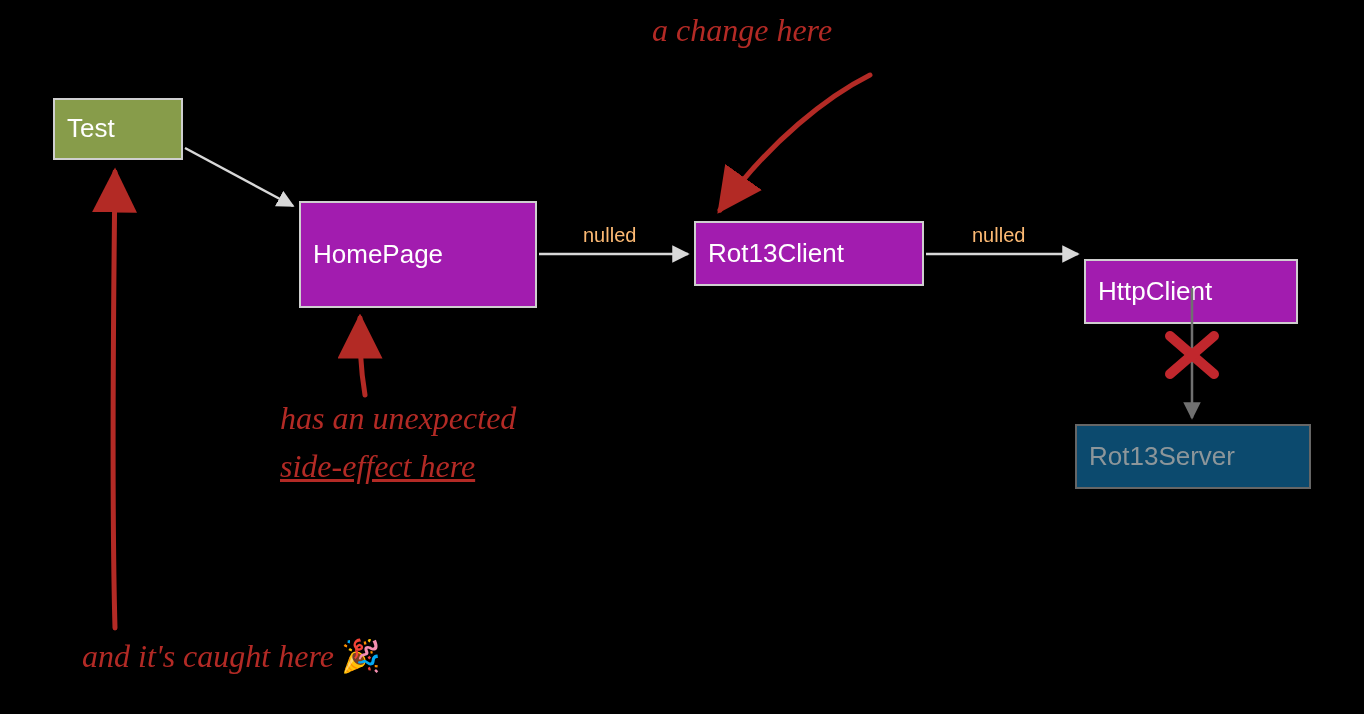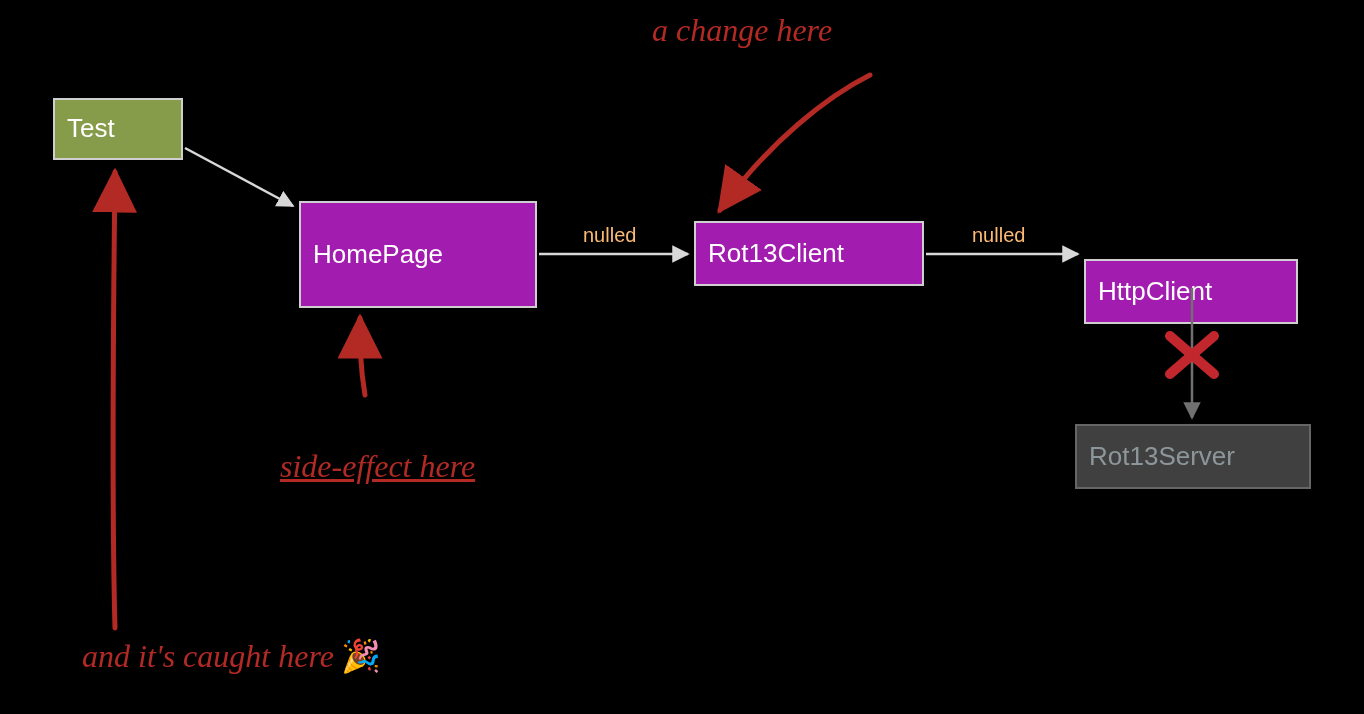--- a/index.html
+++ b/index.html
@@ -1,21 +1,21 @@
 <!DOCTYPE html>
 <html><head>
 <meta charset="utf-8">
 <style>
   * { box-sizing: border-box; margin: 0; padding: 0; }
   html, body { width: 1364px; height: 714px; background: #000; overflow: hidden; font-family: "Segoe UI", "Helvetica Neue", Arial, sans-serif; }
   .canvas { position: relative; width: 1364px; height: 714px; }
   .box { position: absolute; display: flex; align-items: center; justify-content: flex-start; text-align: center; font-size: 26px; font-weight: 400; line-height: 1.15; padding: 6px 12px; border: 2px solid rgba(220,220,220,0.85); }
   .box-olive { background: #879c4a; color: #fff; border-color: #cfcfcf; }
   .box-steel { background: #a21caf; color: #fff; border-color: #cfcfcf; }
-  .box-grey  { background: #404040; color: #8d969a; border-color: #666; }
+  .box-grey  { background: #0c4a6e; color: #8d969a; border-color: #666; }
   .edge-label { position: absolute; color: #fdba74; font-size: 20px; font-weight: 400; }
   .annot { position: absolute; color: #b32a25; font-family: "Segoe Script","Bradley Hand","Comic Sans MS",cursive; font-size: 32px; font-style: italic; line-height: 1.25; white-space: nowrap; }
   .party { font-style: normal; }
   svg.overlay { position: absolute; left: 0; top: 0; width: 1364px; height: 714px; pointer-events: none; }
 </style>
 </head>
 <body>
 
 <div class="canvas">
 
@@ -38,20 +38,21 @@
   </div>
 
   <div class="box box-grey" style="left:1075px; top:424px; width:236px; height:65px;">
     <span>Rot13Server</span>
   </div>
 
   <div class="edge-label" style="left:583px; top:224px;">nulled</div>
   <div class="edge-label" style="left:972px; top:224px;">nulled</div>
 
   <div class="annot" style="left:612px; top:10px;margin-left:40px;">a change here</div>
+  <div class="annot" style="left:280px; top:398px;">has an unexpected</div>
   <div class="annot" style="left:280px; top:446px;text-decoration:underline;">side-effect here</div>
   <div class="annot" style="left:82px; top:636px;">
     <span>and it's caught here</span>
     <span class="party">🎉</span>
   </div>
 
   <svg class="overlay" viewBox="0 0 1364 714">
     <defs>
       <marker id="arr-white" viewBox="0 0 10 10" refX="9" refY="5" markerWidth="7" markerHeight="7" orient="auto-start-reverse">
         <path d="M0,0 L10,5 L0,10 z" fill="#d8d8d8"></path>

